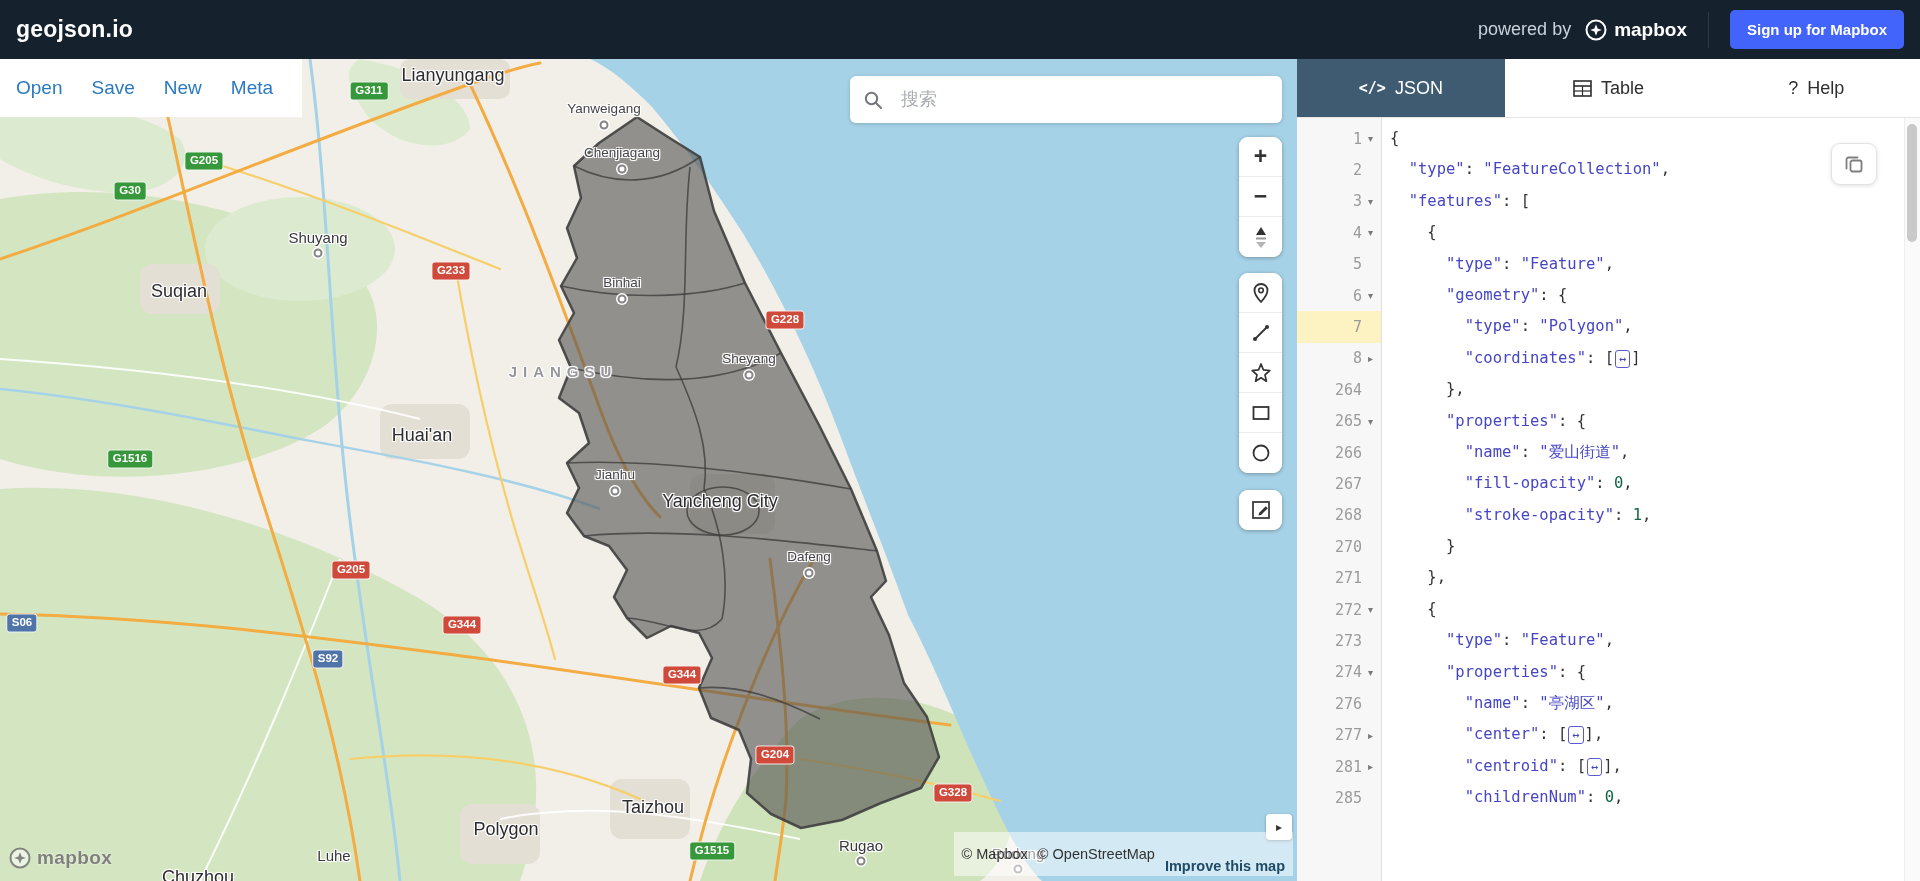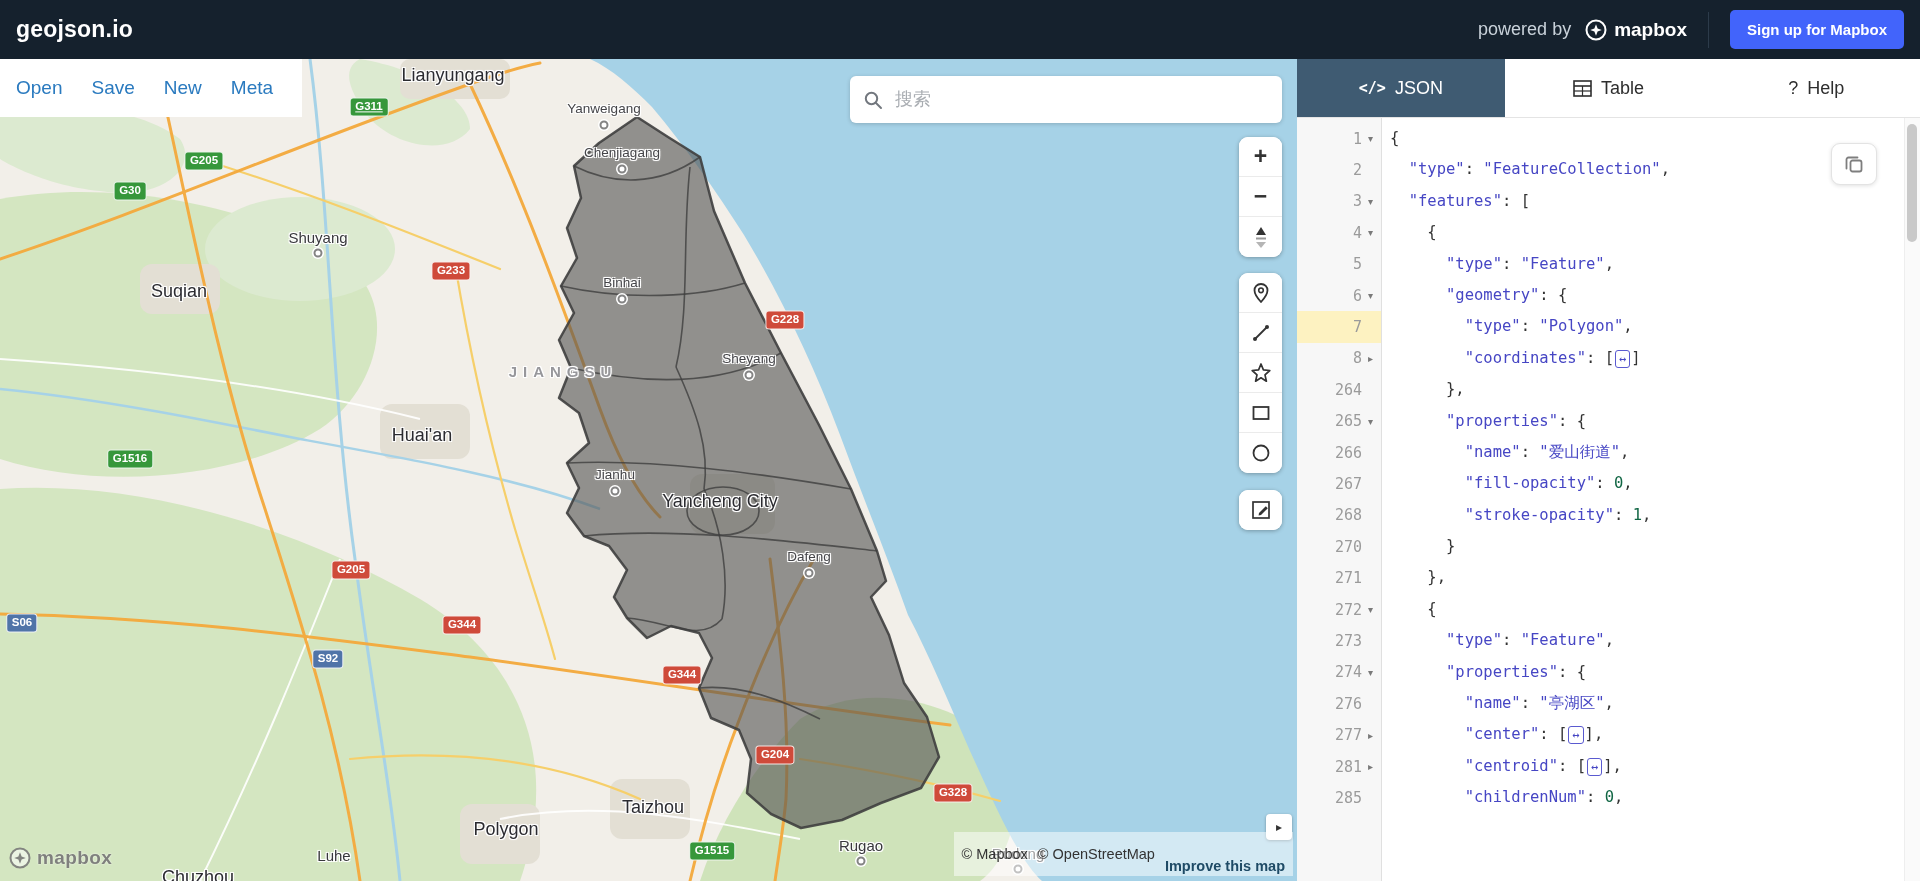--- a/index.html
+++ b/index.html
@@ -29,21 +29,21 @@
   .mlabel.region{font-size:15px;letter-spacing:6px;color:#97979b;font-weight:bold;}
   .mdot{position:absolute;width:5px;height:5px;border:2px solid #848484;background:#fff;border-radius:50%;transform:translate(-50%,-50%);box-shadow:0 0 0 1.5px #fff;}
   .shield{position:absolute;transform:translate(-50%,-50%);color:#fff;font-size:11.5px;font-weight:bold;padding:2px 4.5px;border-radius:3.5px;border:1px solid rgba(255,255,255,.85);line-height:1.15;}
   .shield.green{background:#36973b;}
   .shield.red{background:#cf4a3a;}
   .shield.blue{background:#5074a8;}
 
   .map-menu{position:absolute;top:0;left:0;width:302px;height:58px;background:#fff;display:flex;align-items:center;padding:0 16px;gap:29px;box-sizing:border-box;}
   .menu-link{color:#2a7abf;font-size:19px;text-decoration:none;cursor:pointer;}
 
-  .search-box{position:absolute;top:17px;left:850px;width:432px;height:47px;background:#fff;border-radius:6px;display:flex;align-items:center;padding:0 13px;gap:10px;box-sizing:border-box;box-shadow:0 1px 4px rgba(0,0,0,.18);}
+  .search-box{position:absolute;top:17px;left:850px;width:432px;height:47px;background:#fff;border-radius:6px;display:flex;align-items:center;padding:0 13px;gap:16px;box-sizing:border-box;box-shadow:0 1px 4px rgba(0,0,0,.18);}
   .search-box input{border:none;outline:none;font-size:18px;flex:1;color:#333;font-family:inherit;background:transparent;}
   .search-box input::placeholder{color:#a9adb2;}
 
   .ctrl-group{position:absolute;right:15px;background:#fff;border-radius:9px;box-shadow:0 1px 4px rgba(0,0,0,.3);overflow:hidden;width:43px;}
   .ctrl-btn{width:43px;height:40px;display:flex;align-items:center;justify-content:center;border:none;border-bottom:1px solid #ebebeb;background:#fff;cursor:pointer;padding:0;}
   .ctrl-btn:last-child{border-bottom:none;}
   .ctrl-glyph{font-size:23px;font-weight:600;color:#333;line-height:1;}
   .nav-ctrl{top:78px;}
   .draw-tools{top:214px;}
   .edit-tool{top:431px;}
@@ -199,21 +199,21 @@
           <div class="mlabel lg" style="left: 653px; top: 738px;">Taizhou</div>
           <div class="mlabel lg" style="left: 506px; top: 760px;">Polygon</div>
           <div class="mlabel md" style="left: 334px; top: 788px;">Luhe</div>
           <div class="mlabel lg" style="left: 198px; top: 808px;">Chuzhou</div>
           <div class="mlabel md" style="left: 861px; top: 778px;">Rugao</div>
           <div class="mdot" style="left: 861px; top: 802px;"></div>
           <div class="mlabel md" style="left: 1018px; top: 786px;">Rudong</div>
           <div class="mdot" style="left: 1018px; top: 810px;"></div>
         </div>
       <div id="shields-layer">
-          <div class="shield green" style="left: 369px; top: 48px; text-decoration: underline;">G311</div>
+          <div class="shield green" style="left: 369px; top: 32px;">G311</div>
           <div class="shield green" style="left: 204px; top: 102px;">G205</div>
           <div class="shield green" style="left: 130px; top: 132px;">G30</div>
           <div class="shield red" style="left: 451px; top: 212px;">G233</div>
           <div class="shield red" style="left: 785px; top: 261px;">G228</div>
           <div class="shield green" style="left: 130px; top: 400px;">G1516</div>
           <div class="shield red" style="left: 351px; top: 511px;">G205</div>
           <div class="shield red" style="left: 462px; top: 566px;">G344</div>
           <div class="shield blue" style="left: 22px; top: 564px;">S06</div>
           <div class="shield blue" style="left: 328px; top: 600px;">S92</div>
           <div class="shield red" style="left: 682px; top: 616px;">G344</div>

